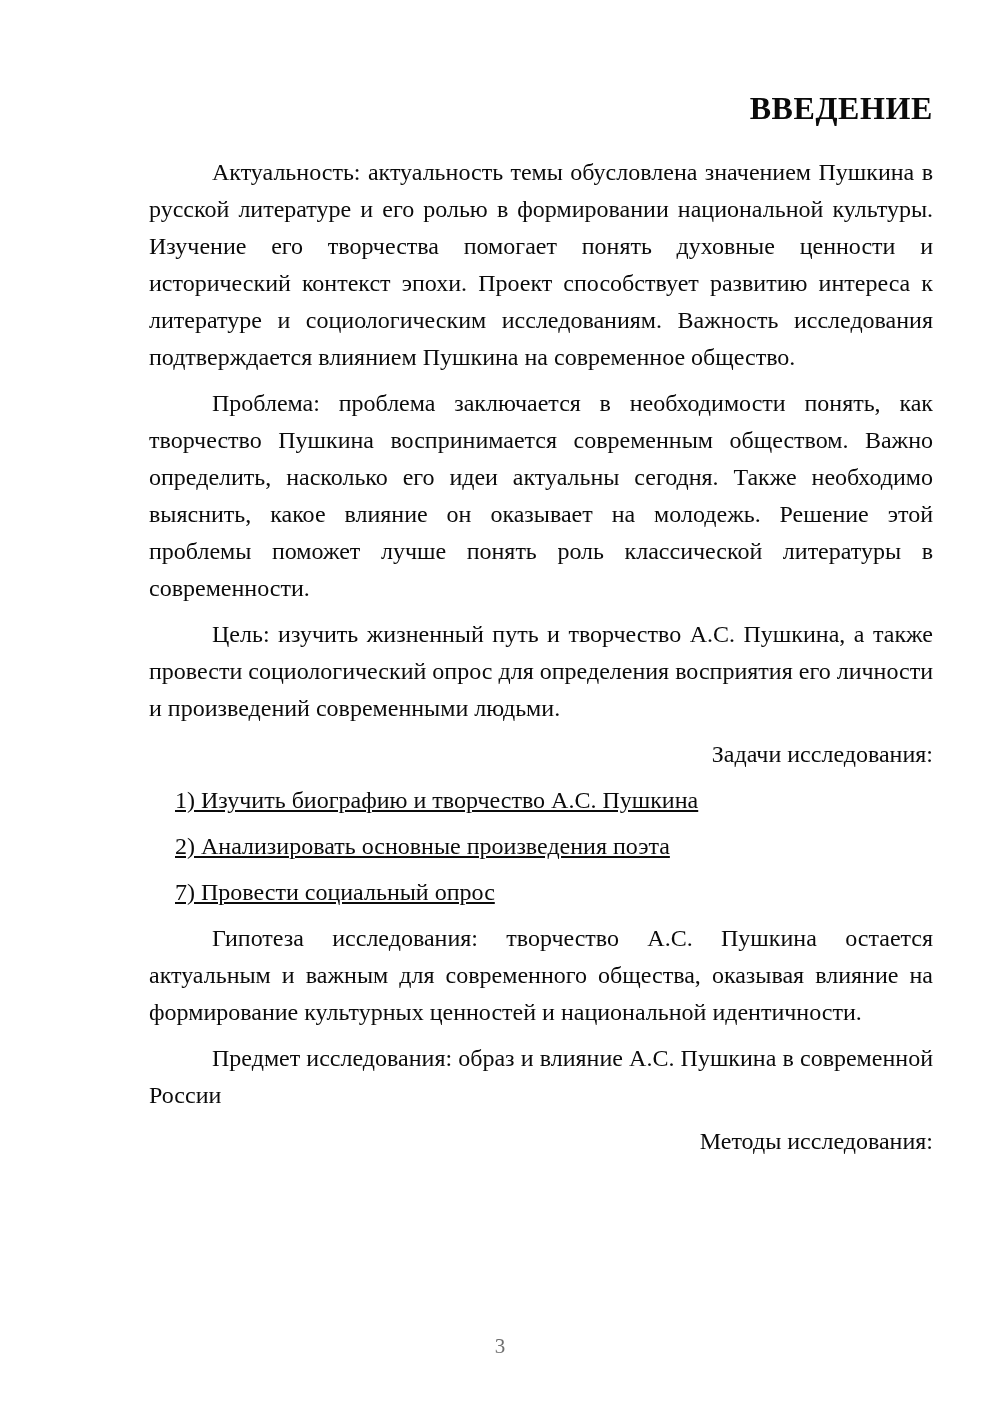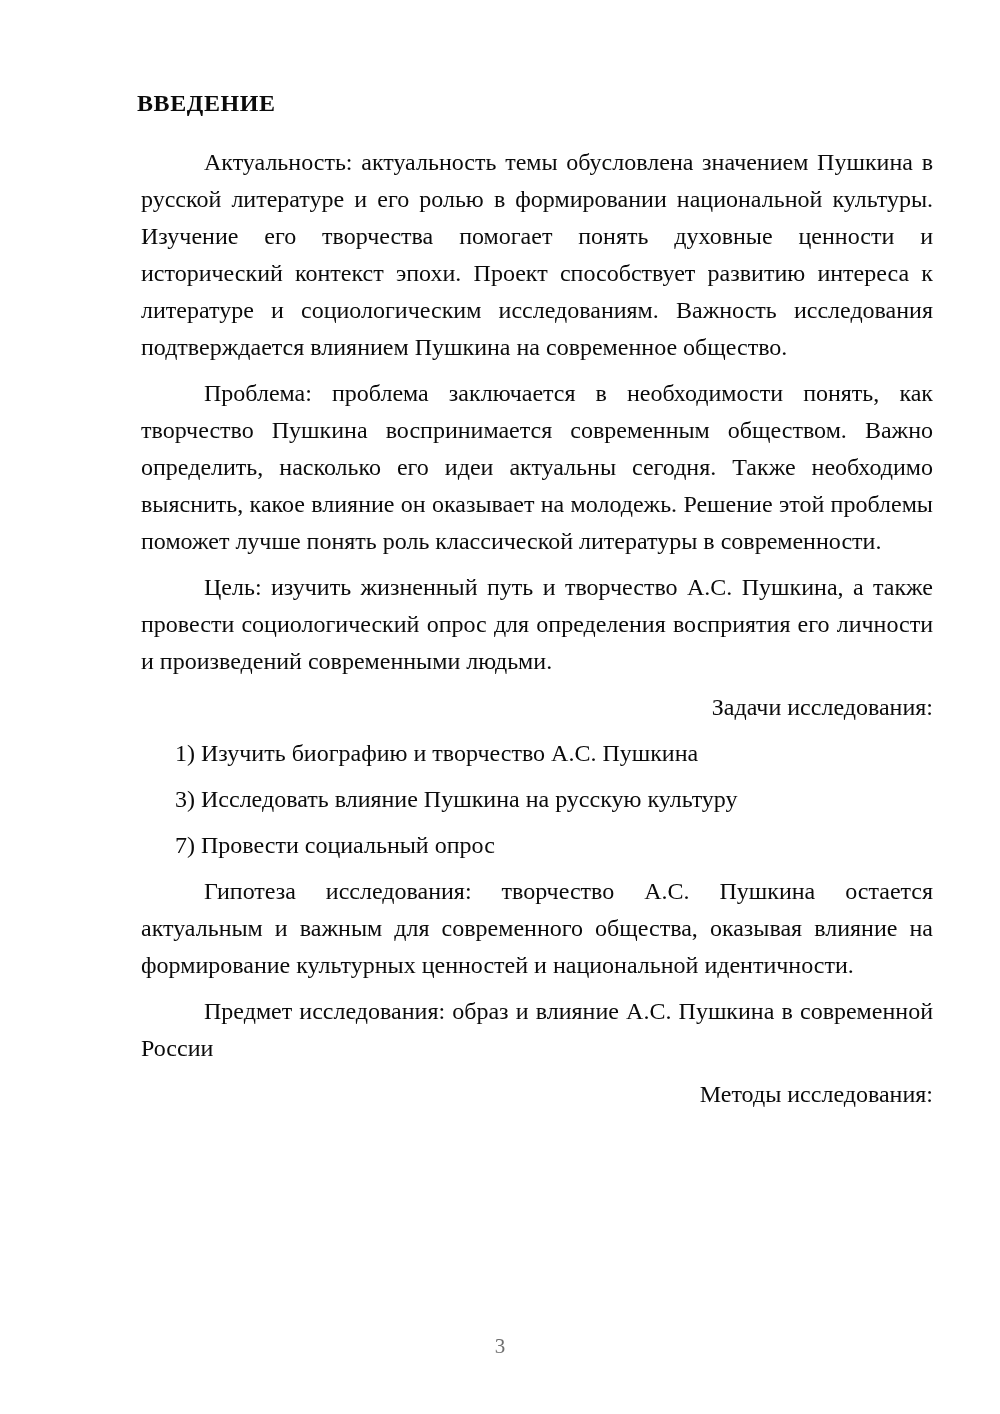--- a/index.html
+++ b/index.html
@@ -22,35 +22,35 @@
   }
 
   .content {
     position: absolute;
     left: 137px;
     top: 88px;
     width: 796px;
   }
 
   .doc-heading {
-    font-size: 24px;
+    font-size: 32px;
     font-weight: bold;
-    text-align: left;
+    text-align: right;
     letter-spacing: 0.6px;
     margin: 0 0 26px 0;
     line-height: 1.25;
   }
 
   .para {
     font-size: 24px;
     line-height: 37px;
     text-align: justify;
     text-justify: inter-word;
     text-indent: 63px;
-    margin: 0 0 9px 4px;
+    margin: 0 0 9px 12px;
     hyphens: none;
   }
 
   .para-plain {
     font-size: 24px;
     line-height: 37px;
     text-align: right;
     text-indent: 63px;
     margin: 0 0 9px 0;
   }
@@ -62,20 +62,21 @@
   }
 
   .task-item {
     font-size: 24px;
     line-height: 37px;
     text-align: left;
     margin: 0 0 9px 0;
     padding-left: 38px;
     text-indent: 0;
     white-space: nowrap;
+    text-decoration: underline;
   }
 
   .page-number {
     position: absolute;
     left: 0;
     right: 0;
     top: 1334px;
     text-align: center;
     font-size: 21px;
     color: #6f6f6f;
@@ -94,21 +95,21 @@
     <p class="para">Актуальность: актуальность темы обусловлена значением Пушкина в русской литературе и его ролью в формировании национальной культуры. Изучение его творчества помогает понять духовные ценности и исторический контекст эпохи. Проект способствует развитию интереса к литературе и социологическим исследованиям. Важность исследования подтверждается влиянием Пушкина на современное общество.</p>
 
     <p class="para">Проблема: проблема заключается в необходимости понять, как творчество Пушкина воспринимается современным обществом. Важно определить, насколько его идеи актуальны сегодня. Также необходимо выяснить, какое влияние он оказывает на молодежь. Решение этой проблемы поможет лучше понять роль классической литературы в современности.</p>
 
     <p class="para">Цель: изучить жизненный путь и творчество А.С. Пушкина, а также провести социологический опрос для определения восприятия его личности и произведений современными людьми.</p>
 
     <p class="para-plain">Задачи исследования:</p>
 
     <ul class="task-list">
       <li class="task-item">1) Изучить биографию и творчество А.С. Пушкина</li>
-      <li class="task-item">3) Исследовать влияние Пушкина на русскую культуру</li>
+      <li class="task-item">2) Анализировать основные произведения поэта</li>
       <li class="task-item">7) Провести социальный опрос</li>
     </ul>
 
 
     <p class="para">Гипотеза исследования: творчество А.С. Пушкина остается актуальным и важным для современного общества, оказывая влияние на формирование культурных ценностей и национальной идентичности.</p>
 
     <p class="para">Предмет исследования: образ и влияние А.С. Пушкина в современной России</p>
 
     <p class="para-plain">Методы исследования:</p>
 

